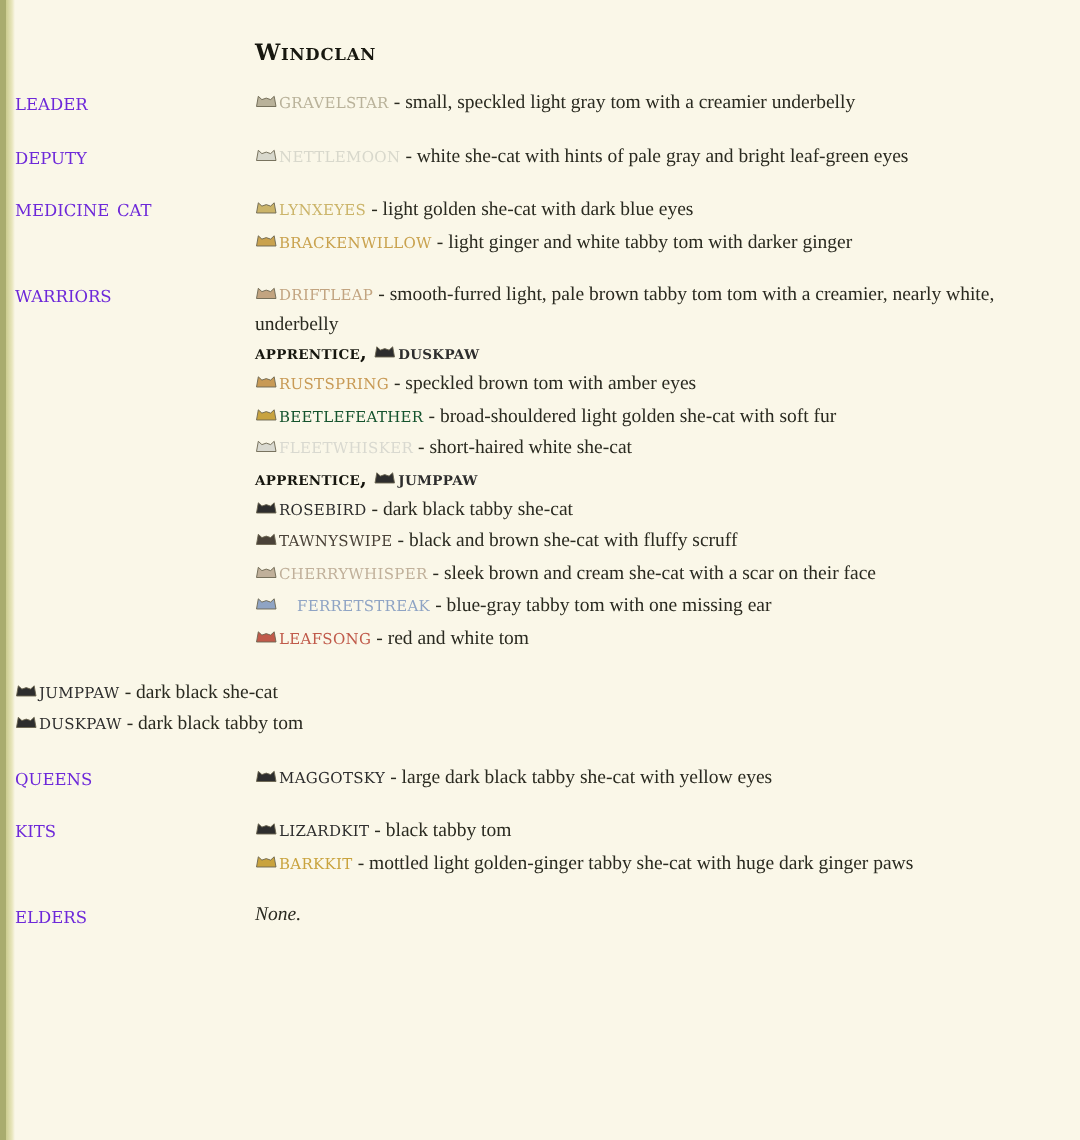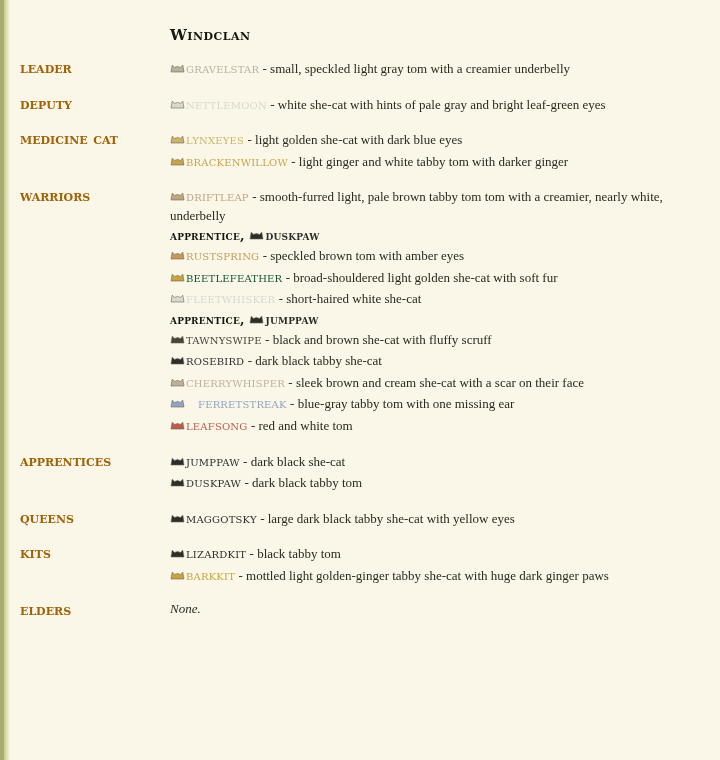--- a/index.html
+++ b/index.html
@@ -50,26 +50,25 @@
 
   .rank-block {
     display: flex;
     align-items: flex-start;
     margin-top: 14px;
   }
   .rank-label {
     width: 160px;
     flex: 0 0 160px;
     font-family: "DejaVu Serif", serif;
-    font-weight: bold;
+    font-weight: normal;
     font-size: 16px;
-    color: #a16207;
-    font-variant: small-caps;
-    text-transform: lowercase;
-    padding-left: 10px;
+    color: #6d28d9;
+    font-variant: small-caps;
+    text-transform: lowercase;
     box-sizing: border-box;
     line-height: 1.1;
   }
   .rank-body {
     flex: 1 1 auto;
     padding-right: 4px;
   }
   .cat-line {
     font-size: 13.5px;
     line-height: 1.35;
@@ -167,38 +166,37 @@
           <div class="cat-line"><span class="cat-icon"><svg width="15" height="12" viewBox="0 0 15 12">
                 <path d="M1 10 L2.2 3.2 L4.6 5.4 L7.5 4.4 L10.4 5.4 L12.8 3.2 L14 10 Z" fill="#c8a33f" stroke="#6b6550" stroke-width="0.6"></path>
               </svg></span><span class="cat-name" style="color:#14532d;">Beetlefeather</span> <span class="cat-desc">- broad-shouldered light golden she-cat with soft fur</span></div>
           <div class="cat-line"><span class="cat-icon"><svg width="15" height="12" viewBox="0 0 15 12">
                 <path d="M1 10 L2.2 3.2 L4.6 5.4 L7.5 4.4 L10.4 5.4 L12.8 3.2 L14 10 Z" fill="#d9d9d0" stroke="#6b6550" stroke-width="0.6"></path>
               </svg></span><span class="cat-name" style="color:#d9d9d0;">Fleetwhisker</span> <span class="cat-desc">- short-haired white she-cat</span></div>
           <div class="apprentice-line"><span>Apprentice,</span> <span class="cat-icon"><svg width="15" height="12" viewBox="0 0 15 12">
                 <path d="M1 10 L2.2 3.2 L4.6 5.4 L7.5 4.4 L10.4 5.4 L12.8 3.2 L14 10 Z" fill="#2d2d2d" stroke="#6b6550" stroke-width="0.6"></path>
               </svg></span><span class="cat-name" style="color:#2d2d2d;">Jumppaw</span></div>
           <div class="cat-line"><span class="cat-icon"><svg width="15" height="12" viewBox="0 0 15 12">
+                <path d="M1 10 L2.2 3.2 L4.6 5.4 L7.5 4.4 L10.4 5.4 L12.8 3.2 L14 10 Z" fill="#2d2d2d" stroke="#6b6550" stroke-width="0.6"></path>
+              </svg></span><span class="cat-name" style="color:#2d2d2d;">Rosebird</span> <span class="cat-desc">- dark black tabby she-cat</span></div>
+          <div class="cat-line"><span class="cat-icon"><svg width="15" height="12" viewBox="0 0 15 12">
                 <path d="M1 10 L2.2 3.2 L4.6 5.4 L7.5 4.4 L10.4 5.4 L12.8 3.2 L14 10 Z" fill="#4a4238" stroke="#6b6550" stroke-width="0.6"></path>
               </svg></span><span class="cat-name" style="color:#4a4238;">Tawnyswipe</span> <span class="cat-desc">- black and brown she-cat with fluffy scruff</span></div>
           <div class="cat-line"><span class="cat-icon"><svg width="15" height="12" viewBox="0 0 15 12">
-                <path d="M1 10 L2.2 3.2 L4.6 5.4 L7.5 4.4 L10.4 5.4 L12.8 3.2 L14 10 Z" fill="#2d2d2d" stroke="#6b6550" stroke-width="0.6"></path>
-              </svg></span><span class="cat-name" style="color:#2d2d2d;">Rosebird</span> <span class="cat-desc">- dark black tabby she-cat</span></div>
-          <div class="cat-line"><span class="cat-icon"><svg width="15" height="12" viewBox="0 0 15 12">
                 <path d="M1 10 L2.2 3.2 L4.6 5.4 L7.5 4.4 L10.4 5.4 L12.8 3.2 L14 10 Z" fill="#c0b09a" stroke="#6b6550" stroke-width="0.6"></path>
               </svg></span><span class="cat-name" style="color:#c0b09a;">Cherrywhisper</span> <span class="cat-desc">- sleek brown and cream she-cat with a scar on their face</span></div>
           <div class="cat-line"><span class="cat-icon"><svg width="15" height="12" viewBox="0 0 15 12">
                 <path d="M1 10 L2.2 3.2 L4.6 5.4 L7.5 4.4 L10.4 5.4 L12.8 3.2 L14 10 Z" fill="#8fa4c4" stroke="#6b6550" stroke-width="0.6"></path>
               </svg></span><span class="cat-name" style="color:#8fa4c4;margin-left:12px;">Ferretstreak</span> <span class="cat-desc">- blue-gray tabby tom with one missing ear</span></div>
           <div class="cat-line"><span class="cat-icon"><svg width="15" height="12" viewBox="0 0 15 12">
                 <path d="M1 10 L2.2 3.2 L4.6 5.4 L7.5 4.4 L10.4 5.4 L12.8 3.2 L14 10 Z" fill="#c05a4a" stroke="#6b6550" stroke-width="0.6"></path>
               </svg></span><span class="cat-name" style="color:#c05a4a;">Leafsong</span> <span class="cat-desc">- red and white tom</span></div>
         </div>
       </div>
       <div class="rank-block">
-        <div class="rank-label">Apprentices</div>
         <div class="rank-body">
           <div class="cat-line"><span class="cat-icon"><svg width="15" height="12" viewBox="0 0 15 12">
                 <path d="M1 10 L2.2 3.2 L4.6 5.4 L7.5 4.4 L10.4 5.4 L12.8 3.2 L14 10 Z" fill="#2d2d2d" stroke="#6b6550" stroke-width="0.6"></path>
               </svg></span><span class="cat-name" style="color:#2d2d2d;">Jumppaw</span> <span class="cat-desc">- dark black she-cat</span></div>
           <div class="cat-line"><span class="cat-icon"><svg width="15" height="12" viewBox="0 0 15 12">
                 <path d="M1 10 L2.2 3.2 L4.6 5.4 L7.5 4.4 L10.4 5.4 L12.8 3.2 L14 10 Z" fill="#2d2d2d" stroke="#6b6550" stroke-width="0.6"></path>
               </svg></span><span class="cat-name" style="color:#2d2d2d;">Duskpaw</span> <span class="cat-desc">- dark black tabby tom</span></div>
         </div>
       </div>
       <div class="rank-block">

